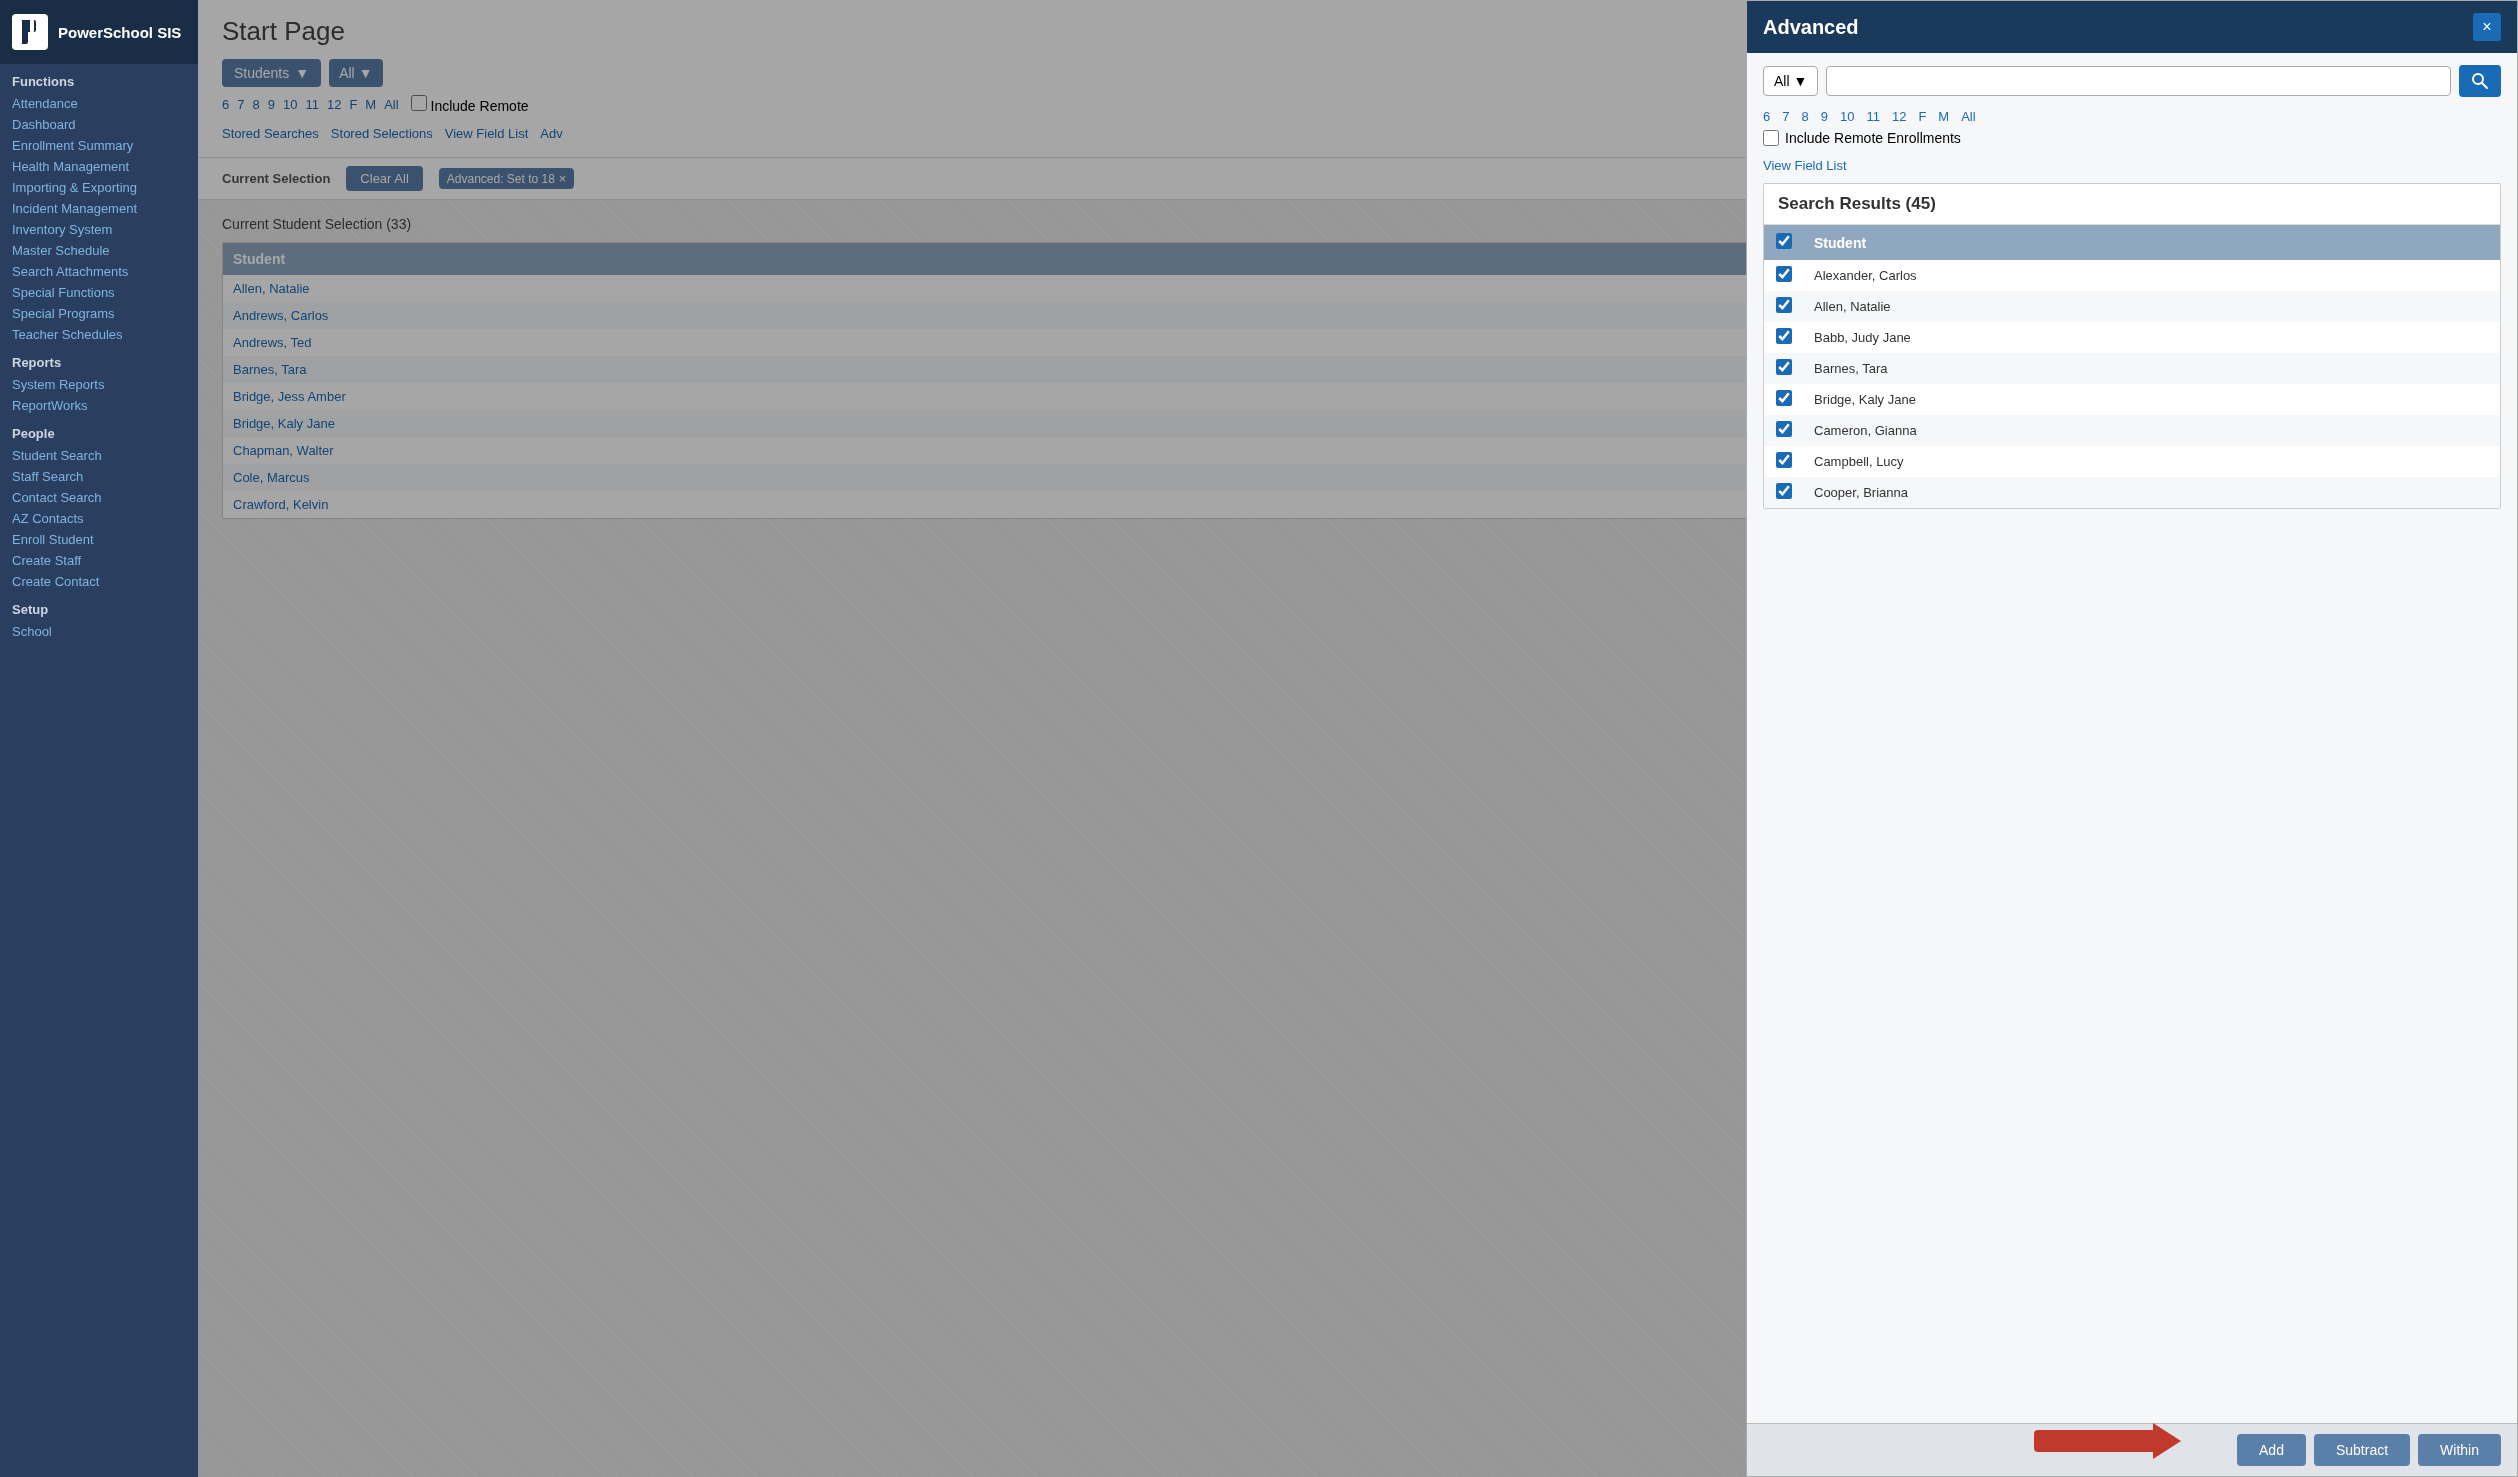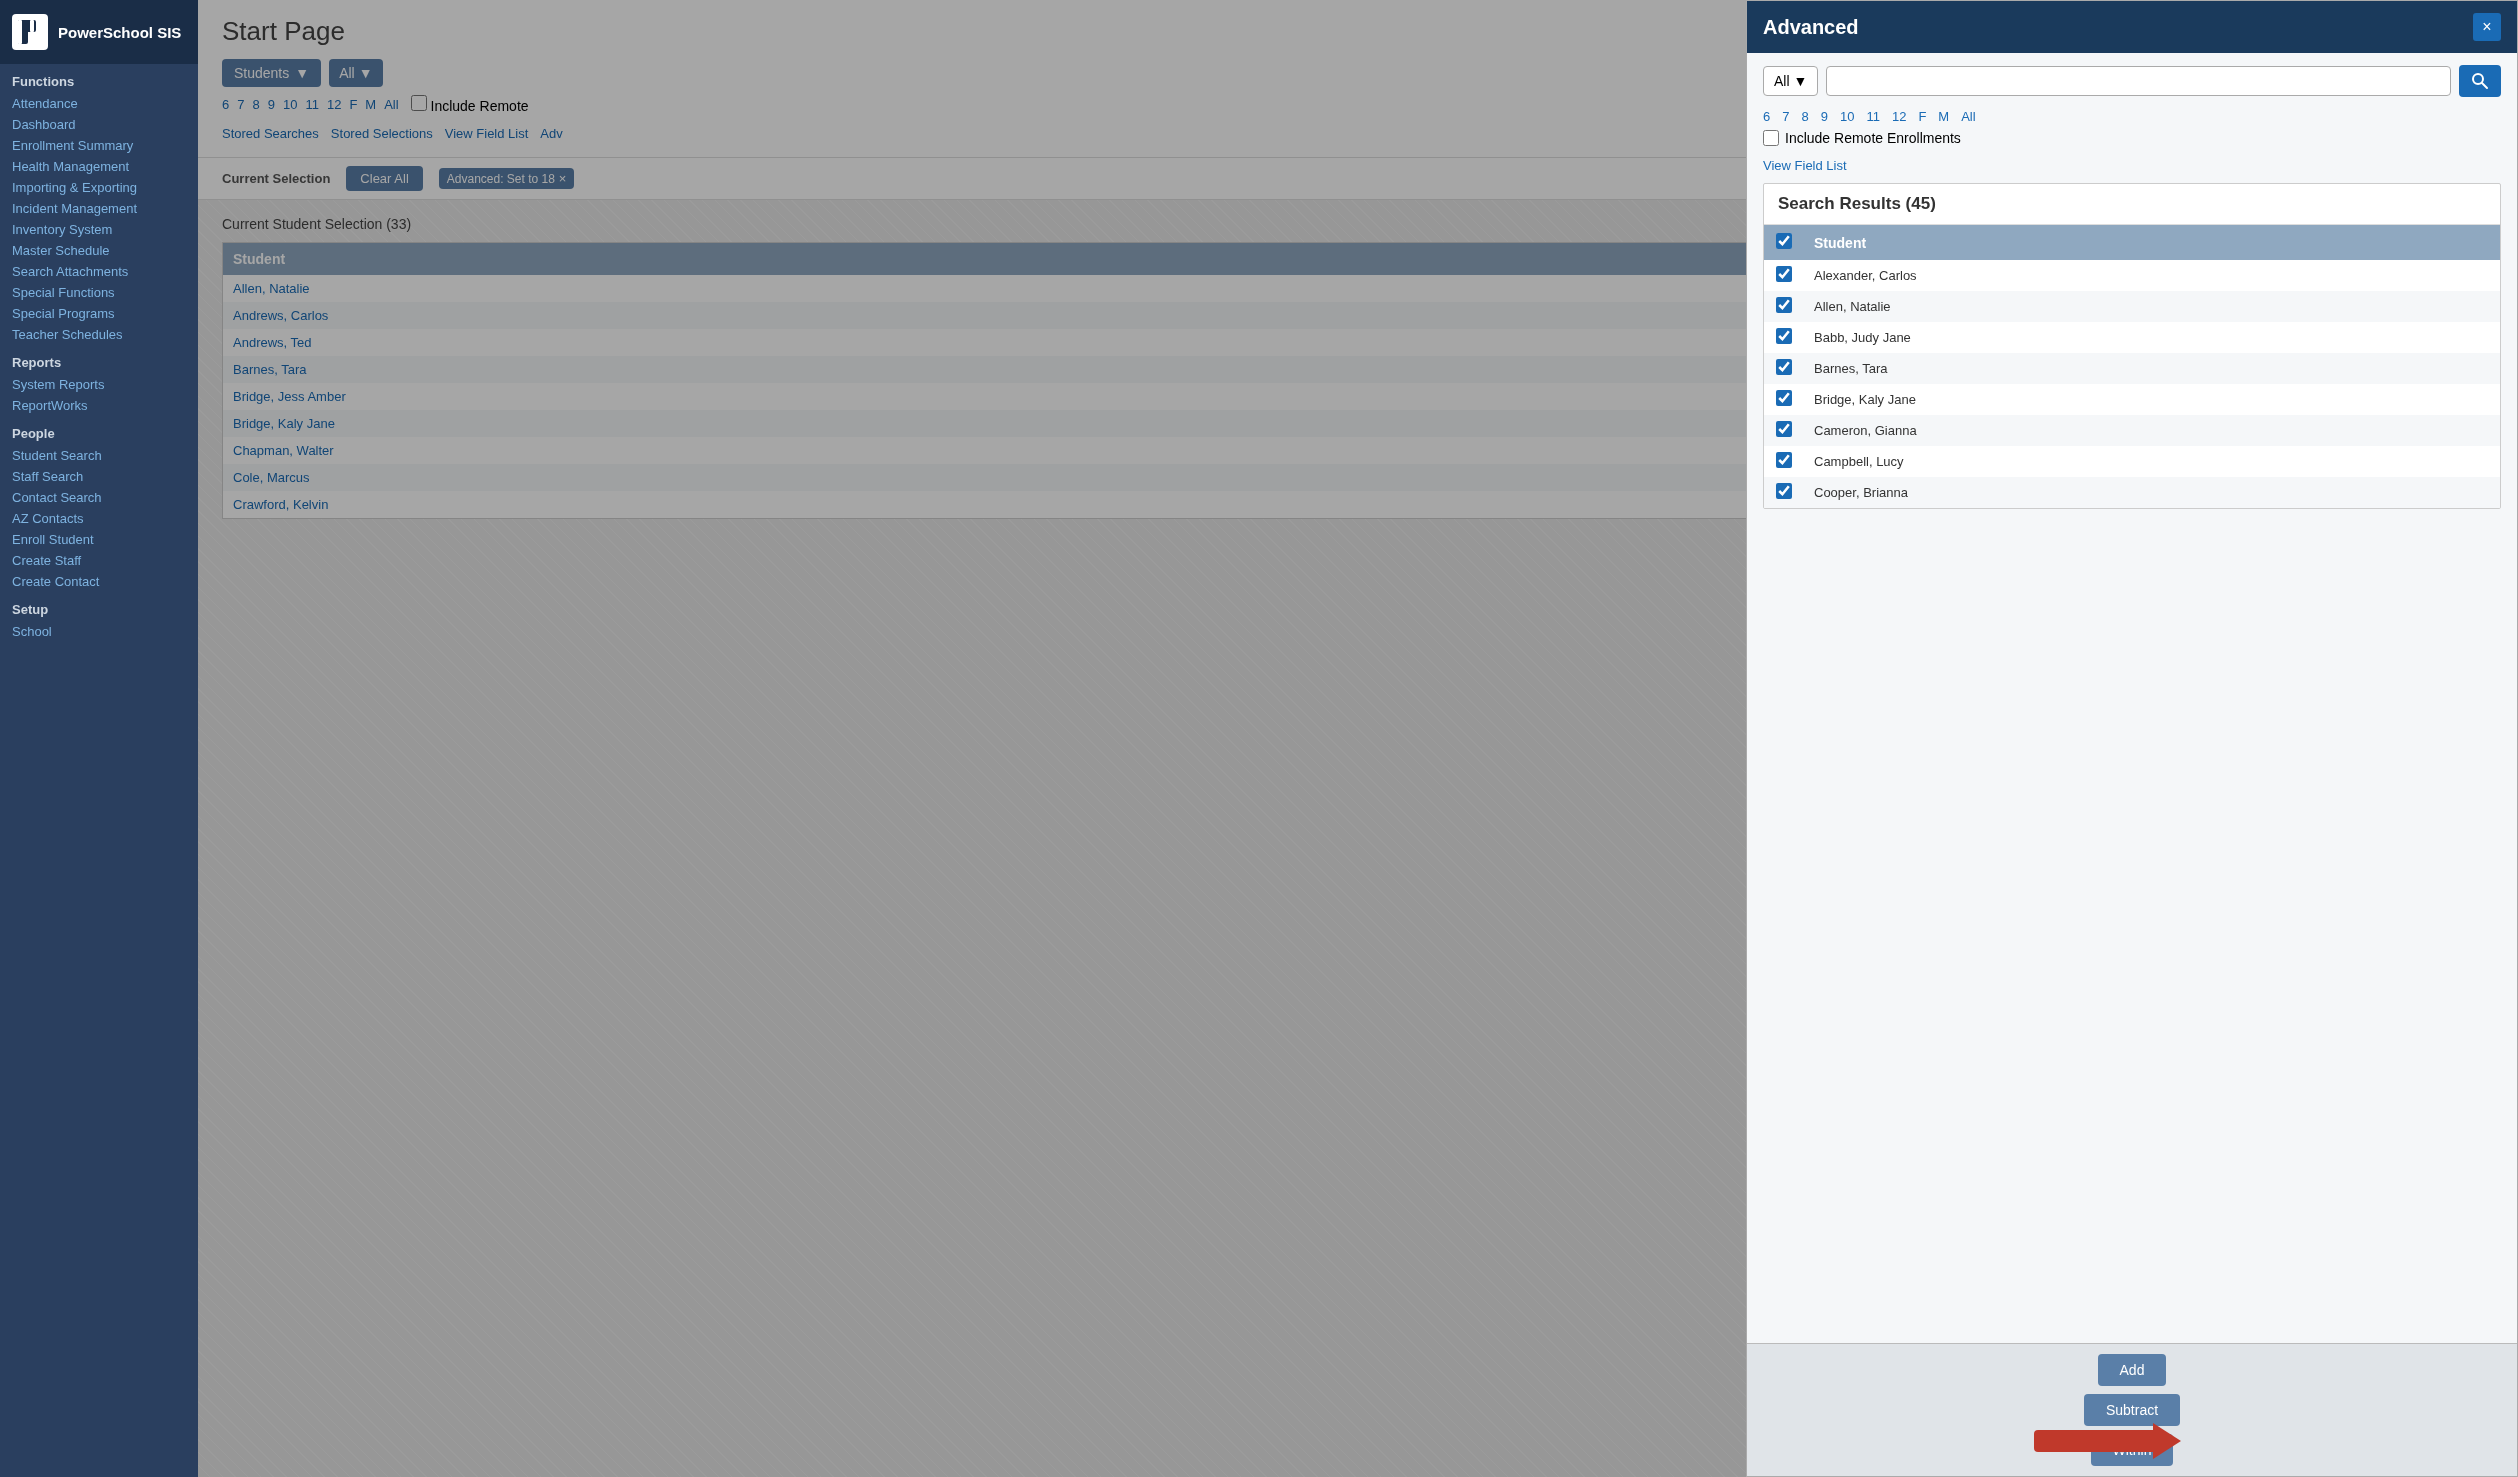--- a/index.html
+++ b/index.html
@@ -367,21 +367,20 @@
 
     
     .modal-footer {
       background: #e0e4e8;
       padding: 10px 16px;
       display: flex;
       align-items: center;
       justify-content: flex-end;
       gap: 8px;
       border-top: 1px solid #bbb;
-      flex-direction: column;
     }
     .footer-btn {
       padding: 8px 22px;
       border: none;
       border-radius: 4px;
       font-size: 14px;
       cursor: pointer;
       background: #5a7fa8;
       color: #fff;
     }

